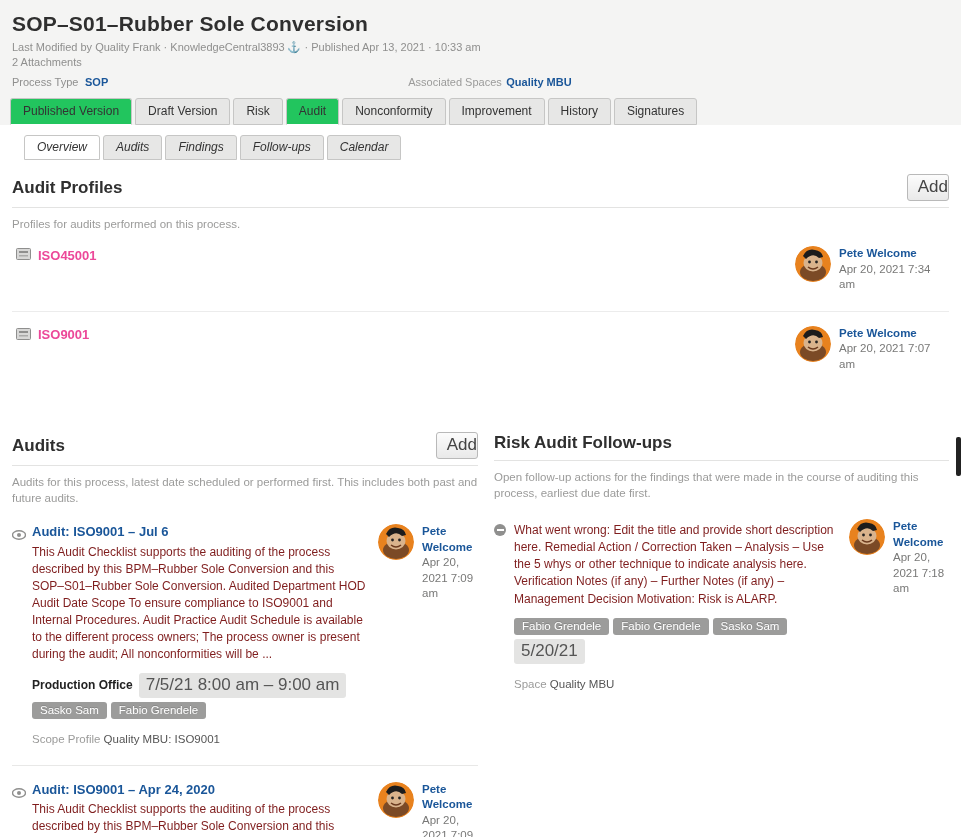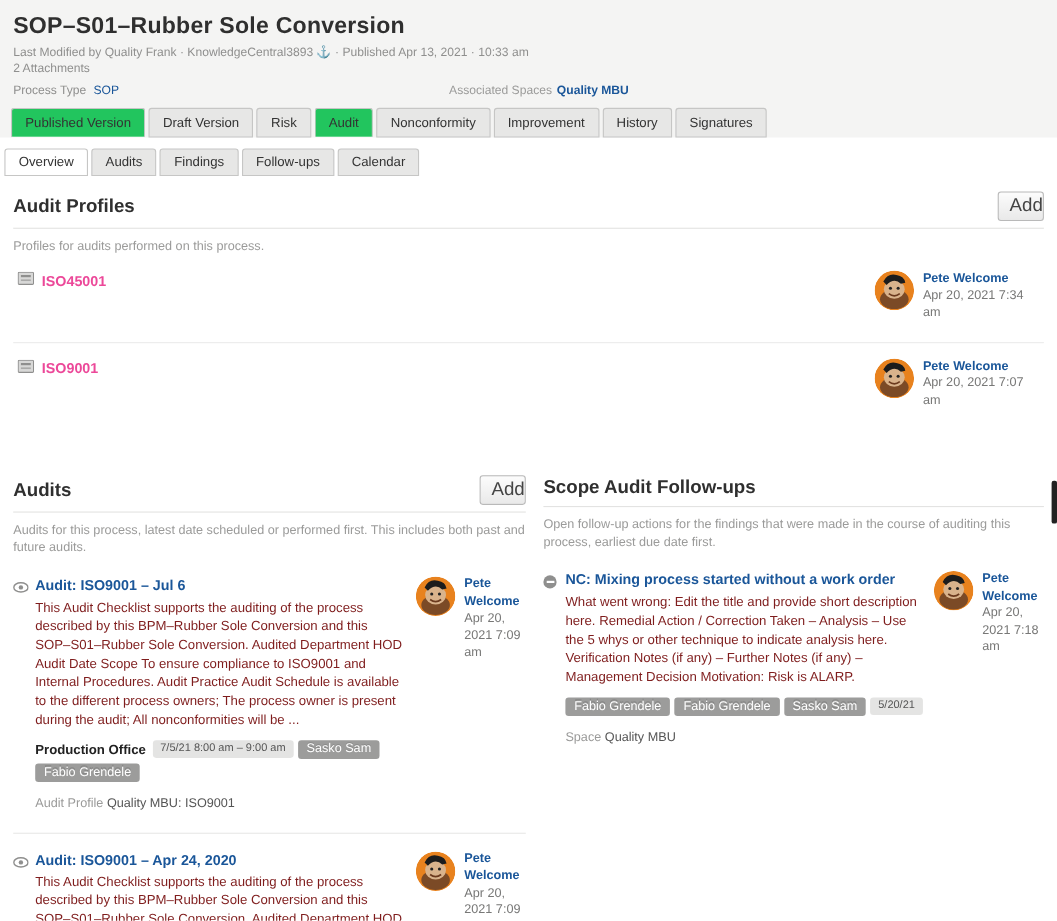--- a/index.html
+++ b/index.html
@@ -11,33 +11,33 @@
   }
 
   
   .top-header { background:#f4f4f3; padding:10px 0 0 0; }
   .page-title { font-size:21px; font-weight:bold; color:#2f2f2f; margin:2px 12px 5px 12px; letter-spacing:0.2px; }
   .byline { font-size:11px; color:#8f8f8e; margin:0 12px 2px 12px; }
   .byline .anchor { color:#6b6b6b; font-size:11px; }
   .attachments { font-size:11px; color:#8f8f8e; margin:0 12px 8px 12px; }
   .proc-row { display:flex; align-items:center; font-size:11px; margin:0 12px 10px 12px; }
   .proc-label { color:#8f8f8e; width:73px; }
-  .proc-value { color:#1a5699; font-weight:normal; }
+  .proc-value { color:#1a5699; font-weight:bold; }
   .assoc-label { color:#9b9b9a; margin-left:300px; width:98px; }
   .assoc-value { color:#1a5699; font-weight:bold; }
 
   
   .tabstrip { display:flex; padding-left:10px; }
   .tab {
     font-size:12px; color:#333; padding:5px 12px 6px 12px;
     background:#e7e7e6; border:1px solid #c6c6c5; border-radius:3px 3px 0 0;
     margin-right:3px; cursor:pointer; white-space:nowrap;
   }
   .tab.active { background:#22c55e; border-bottom-color:#ffffff; }
-  .subtabstrip { display:flex; padding-left:4px; margin-top:10px; background:#fff; }
+  .subtabstrip { display:flex; padding-left:24px; margin-top:10px; background:#fff;font-style:italic; }
   .subtab {
     font-size:12px; color:#333; padding:4px 12px 5px 12px;
     background:#e7e7e6; border:1px solid #c6c6c5; border-radius:3px 3px 0 0;
     margin-right:3px; cursor:pointer;
   }
   .subtab.active { background:#ffffff; }
 
   
   .section { padding:0 12px; }
   .sec-head { display:flex; align-items:center; justify-content:space-between; margin-top:14px; }
@@ -68,21 +68,21 @@
 
   .entry { display:flex; margin-top:18px; }
   .entry.sep { border-top:1px solid #e8e8e7; padding-top:16px; }
   .entry-icon { width:20px; flex:0 0 20px; padding-top:2px; }
   .entry-main { flex:1; padding-right:10px; }
   .entry-title { font-size:13px; font-weight:bold; color:#1a5699; cursor:pointer; line-height:1.25; }
   .entry-body { font-size:12px; color:#7f1d1d; line-height:1.42; margin-top:3px; }
   .meta-row { margin-top:10px; display:flex; flex-wrap:wrap; align-items:center; gap:4px; }
   .meta-label { font-size:12px; font-weight:bold; color:#222; margin-right:2px; }
   .badge-light {
-    font-size:10px; color:#555; background:#e4e4e3; border-radius:3px;
+    font-size:17px; color:#555; background:#e4e4e3; border-radius:3px;
     padding:2px 7px 3px 7px; white-space:nowrap;
   }
   .badge-dark {
     font-size:11.5px; color:#fff; background:#9c9c9b; border-radius:3px;
     padding:2px 8px 3px 8px; white-space:nowrap; text-shadow:0 -1px 0 rgba(0,0,0,0.15);
   }
   .foot-row { margin-top:14px; font-size:11.5px; }
   .foot-label { color:#9b9b9a; }
   .foot-value { color:#555; }
   .entry .avatar-block { width:100px; flex:0 0 100px; }
@@ -225,21 +225,21 @@
       <div class="entry-main">
         <div class="entry-title">Audit: ISO9001 – Jul 6</div>
         <div class="entry-body">This Audit Checklist supports the auditing of the process described by this BPM–Rubber Sole Conversion and this SOP–S01–Rubber Sole Conversion. Audited Department HOD Audit Date Scope To ensure compliance to ISO9001 and Internal Procedures. Audit Practice Audit Schedule is available to the different process owners; The process owner is present during the audit; All nonconformities will be ...</div>
         <div class="meta-row">
           <span class="meta-label">Production Office</span>
           <span class="badge-light">7/5/21 8:00 am – 9:00 am</span>
           <span class="badge-dark">Sasko Sam</span>
           <span class="badge-dark">Fabio Grendele</span>
         </div>
         <div class="foot-row">
-          <span class="foot-label">Audit Profile</span>
+          <span class="foot-label">Scope Profile</span>
           <span class="foot-value">Quality MBU: ISO9001</span>
         </div>
       </div>
       <div class="avatar-block">
         <span class="avatar">
           <svg width="36" height="36" viewBox="0 0 36 36">
               <circle cx="18" cy="18" r="18" fill="#e8821e"></circle>
               <ellipse cx="18" cy="26" rx="13" ry="9" fill="#7b4a26"></ellipse>
               <ellipse cx="18" cy="17" rx="9.5" ry="8.5" fill="#d9b38c"></ellipse>
               <path d="M8 10 Q12 2 20 4 Q27 5 28 11 L24 12 Q18 6 11 13 Z" fill="#1c1c1c"></path>
@@ -282,29 +282,28 @@
         <span class="who">
           <div class="name">Pete Welcome</div>
           <div class="time">Apr 20, 2021 7:09 am</div>
         </span>
       </div>
     </div>
   </div>
 
   <div class="col-right">
     <div class="sec-head" style="margin-top:0; min-height:22px;">
-      <div class="sec-title">Scope Audit Follow-ups</div>
+      <div class="sec-title">Risk Audit Follow-ups</div>
     </div>
     <hr class="sec-rule">
     <div class="sec-desc">Open follow-up actions for the findings that were made in the course of auditing this process, earliest due date first.</div>
 
     <div class="entry">
       <div class="entry-icon"><span class="minus-circle"></span></div>
       <div class="entry-main">
-        <div class="entry-title">NC: Mixing process started without a work order</div>
         <div class="entry-body">What went wrong: Edit the title and provide short description here. Remedial Action / Correction Taken – Analysis – Use the 5 whys or other technique to indicate analysis here. Verification Notes (if any) – Further Notes (if any) – Management Decision Motivation: Risk is ALARP.</div>
         <div class="meta-row">
           <span class="badge-dark">Fabio Grendele</span>
           <span class="badge-dark">Fabio Grendele</span>
           <span class="badge-dark">Sasko Sam</span>
           <span class="badge-light">5/20/21</span>
         </div>
         <div class="foot-row">
           <span class="foot-label">Space</span>
           <span class="foot-value">Quality MBU</span>

